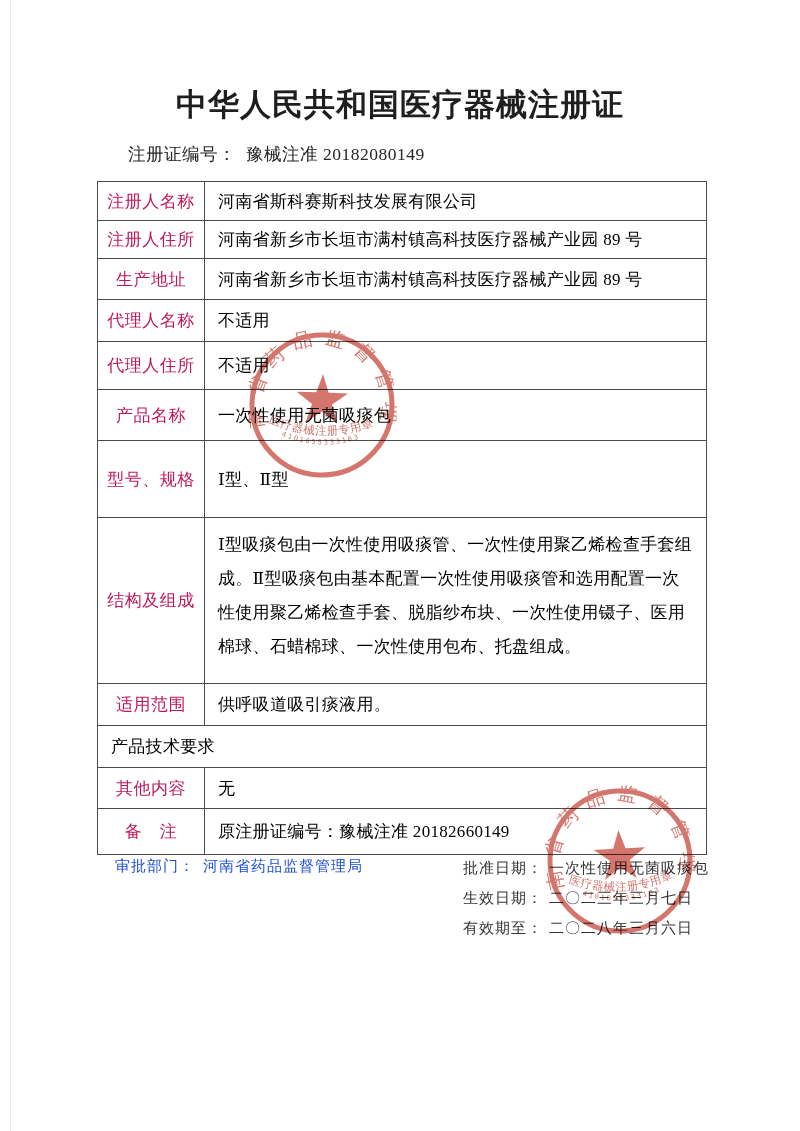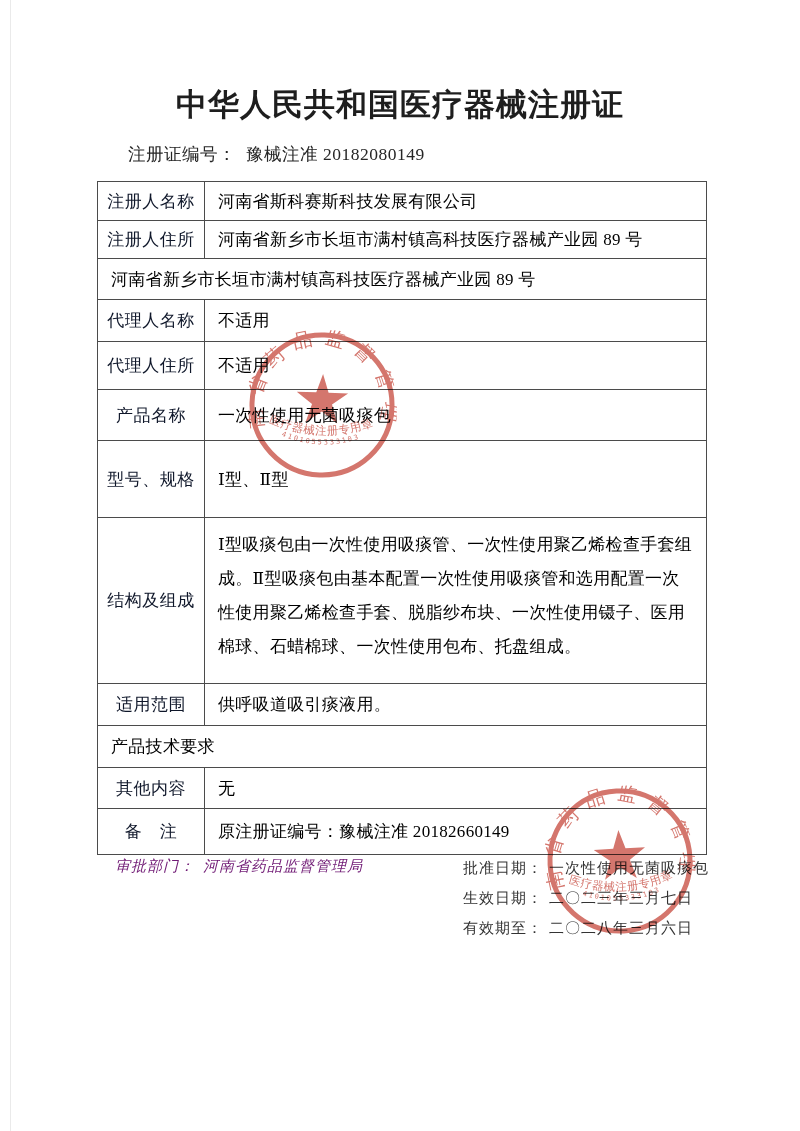--- a/index.html
+++ b/index.html
@@ -18,32 +18,32 @@
 
   .cert-table{
     position:absolute;left:97px;top:181px;width:610px;
     border:1px solid #4b4b4b;box-sizing:border-box;background:transparent;
   }
   .t-row{display:flex;box-sizing:border-box;border-bottom:1px solid #4b4b4b;}
   .t-row:last-child{border-bottom:none;}
   .cell-label{
     width:107px;min-width:107px;border-right:1px solid #4b4b4b;box-sizing:border-box;
     display:flex;align-items:center;justify-content:center;text-align:center;
-    font-size:17px;letter-spacing:.5px;padding:0 4px;color:#0f172a;
+    font-size:17px;letter-spacing:.5px;padding:0 4px;color:#be185d;
   }
   .cell-value{
     flex:1;display:flex;align-items:center;box-sizing:border-box;
     font-size:17px;padding:4px 10px 4px 13px;line-height:33px;color:#000000;letter-spacing:.3px;
   }
   .h39{height:39px;} .h38{height:38px;} .h41{height:41px;} .h42{height:42px;}
   .h48{height:48px;} .h51{height:51px;} .h77{height:77px;} .h166{height:166px;}
   .h45{height:45px;}
   .multiline .cell-value{line-height:34px;padding-top:10px;padding-bottom:10px;align-items:flex-start;}
 
-  .footer-left{position:absolute;left:115px;top:857px;font-size:15px;letter-spacing:1px;color:#701a75;font-style:italic;}
+  .footer-left{position:absolute;left:115px;top:857px;font-size:15px;letter-spacing:1px;color:#1d4ed8;}
   .footer-left .lbl{margin-right:8px;}
   .footer-dates{position:absolute;left:463px;top:857px;font-size:15px;color:#333;}
   .footer-dates .date-line{height:30px;line-height:22px;letter-spacing:1px;white-space:nowrap;}
   .footer-dates .lbl{margin-right:6px;}
 
   .seal{position:absolute;width:150px;height:150px;mix-blend-mode:multiply;opacity:.8;pointer-events:none;}
   .seal-1{left:247px;top:330px;transform:rotate(2deg);}
   .seal-2{left:545px;top:786px;transform:rotate(-3deg);}
   .seal text{fill:#c95348;}
   .seal .ring{stroke:#c95348;fill:none;stroke-width:5;}
@@ -64,20 +64,21 @@
   <div class="cert-table">
     <div class="t-row h39">
       <div class="cell-label">注册人名称</div>
       <div class="cell-value">河南省斯科赛斯科技发展有限公司</div>
     </div>
     <div class="t-row h38">
       <div class="cell-label">注册人住所</div>
       <div class="cell-value">河南省新乡市长垣市满村镇高科技医疗器械产业园 89 号</div>
     </div>
     <div class="t-row h41">
+      <div class="cell-label">生产地址</div>
       <div class="cell-value">河南省新乡市长垣市满村镇高科技医疗器械产业园 89 号</div>
     </div>
     <div class="t-row h42">
       <div class="cell-label">代理人名称</div>
       <div class="cell-value">不适用</div>
     </div>
     <div class="t-row h48">
       <div class="cell-label">代理人住所</div>
       <div class="cell-value">不适用</div>
     </div>

